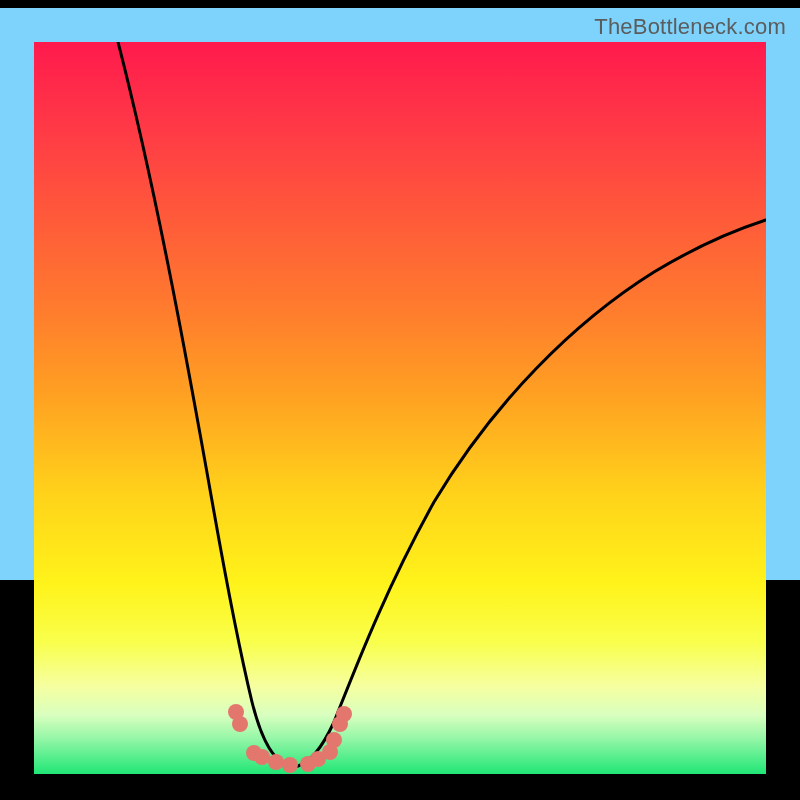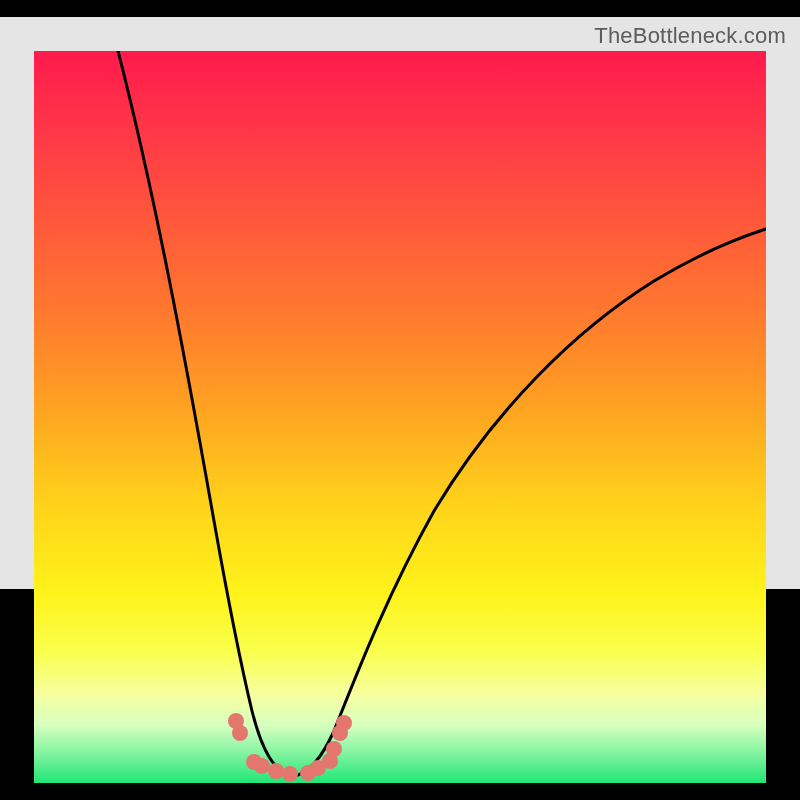--- a/index.html
+++ b/index.html
@@ -7,24 +7,24 @@
     padding: 0;
     width: 800px;
     height: 800px;
     background: #000;
     overflow: hidden;
     font-family: Arial, Helvetica, sans-serif;
   }
   .frame {
     position: absolute;
     left: 0;
-    top: 17px;
+    top: 8px;
     width: 800px;
     height: 572px;
-    background: #e5e5e5;
+    background: #7dd3fc;
   }
   .plot-area {
     position: absolute;
     left: 34px;
     top: 34px;
     width: 732px;
     height: 732px;
     background: linear-gradient(
       to bottom,
       #ff1a4d 0%,

